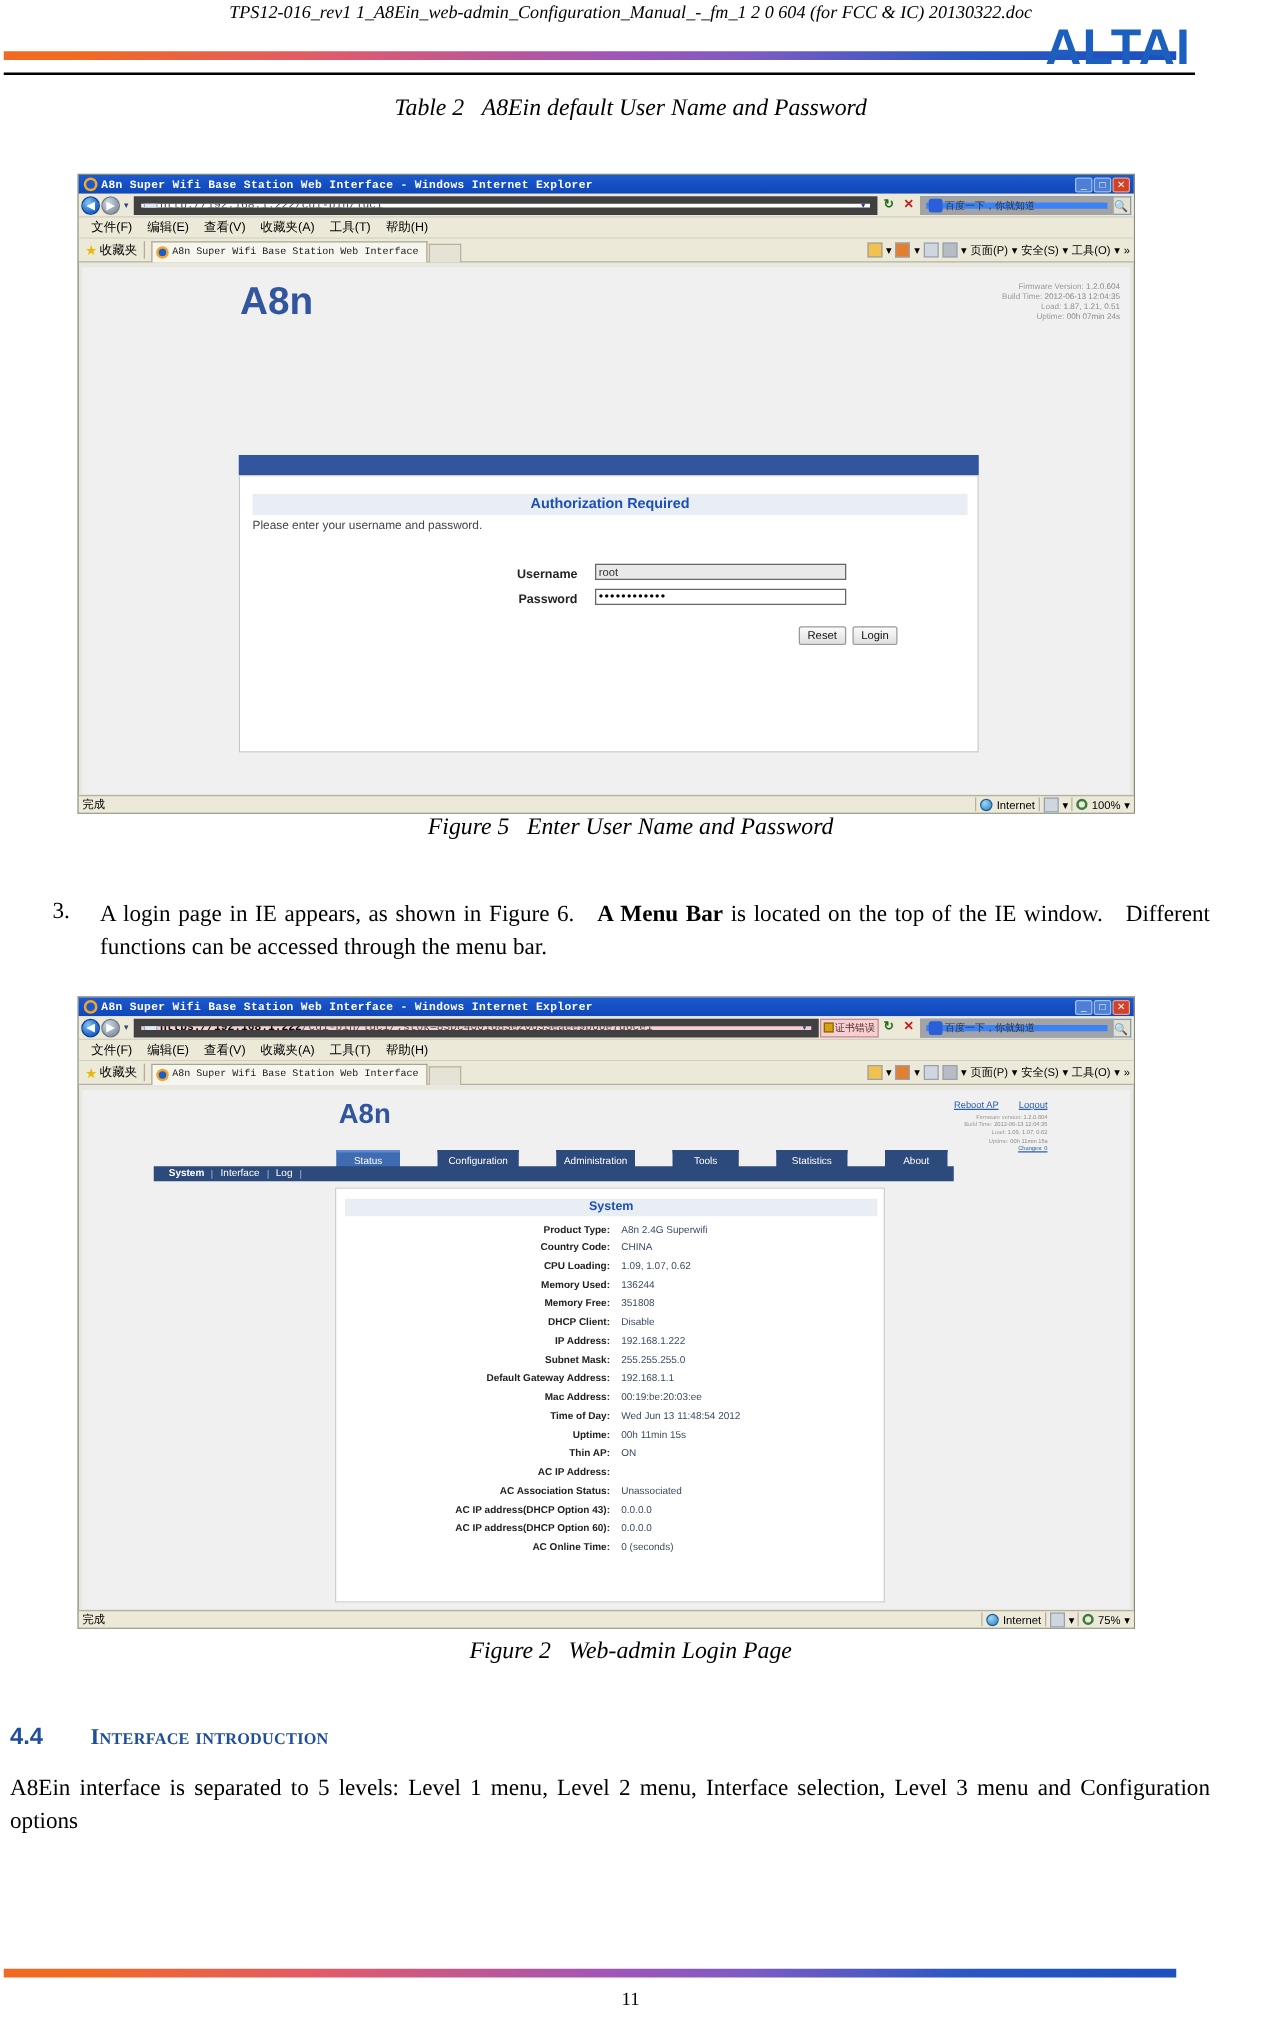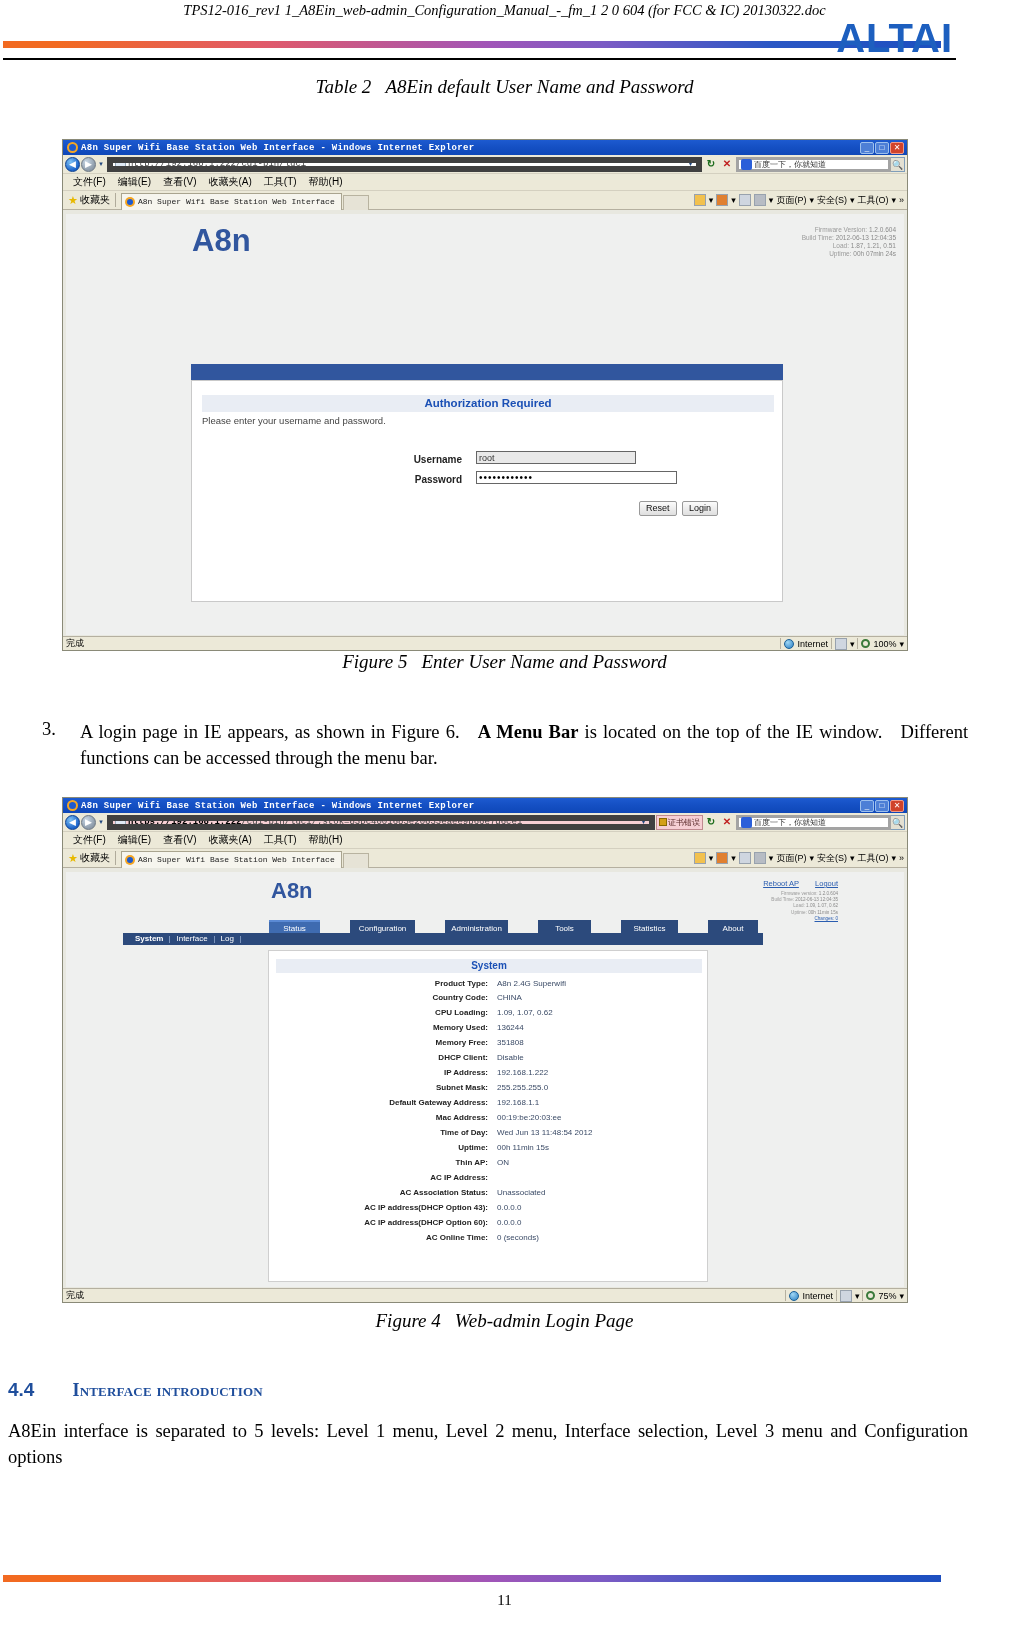--- a/index.html
+++ b/index.html
@@ -141,21 +141,21 @@
   }
   .cert-chip .lock { width:8px; height:8px; background:#d4a017; border:1px solid #8a6a00; }
   .cert-chip span { font-family:"Liberation Sans", sans-serif; font-size:8px; color:#5a2a2a; white-space:nowrap; }
   .nav-ico {
     width:14px; height:14px; margin:0 1px; flex:0 0 auto;
     font-family:"Liberation Sans", sans-serif; font-size:10px;
     text-align:center; line-height:14px; color:#1a6b1a; font-weight:bold;
   }
   .nav-ico.stop { color:#c02020; }
   .searchbox {
-    width:155px; height:15px; background:#ffffff; border:3px solid #a3a3a3;
+    width:155px; height:15px; background:#3b82f6; border:5px solid #a3a3a3;
     display:flex; align-items:center; flex:0 0 auto; margin-left:1px;
   }
   .searchbox .sico {
     width:11px;height:11px;margin:0 2px;background:#2b5fd9;flex:0 0 auto;
     border-radius:2px;
   }
   .searchbox span {
     font-family:"Liberation Sans", sans-serif; font-size:8px; color:#333; white-space:nowrap;
   }
   .search-btn {
@@ -426,21 +426,21 @@
         <div><span class="lbl">Load:</span> <span>1.87, 1.21, 0.51</span></div>
         <div><span class="lbl">Uptime:</span> <span>00h 07min 24s</span></div>
       </div>
 
       <div class="login-topbar" style="left:125px; top:150px; width:592px; height:16px;"></div>
       <div class="login-main" style="left:125px; top:166px; width:592px; height:222px;">
         <div class="auth-head" style="left:10px; top:14px; width:572px; height:17px;">Authorization Required</div>
         <div class="auth-sub" style="left:10px; top:34px;">Please enter your username and password.</div>
 
         <div class="frm-label" style="left:160px; top:73px; width:110px;">Username</div>
-        <div class="frm-input filled" style="left:284px; top:70px; width:160px;">root</div>
+        <div class="frm-input filled" style="left:284px; top:70px; width:201px;">root</div>
 
         <div class="frm-label" style="left:160px; top:93px; width:110px;">Password</div>
         <div class="frm-input pwd" style="left:284px; top:90px; width:201px;">••••••••••••</div>
 
         <div class="btn" style="left:447px; top:120px;">Reset</div>
         <div class="btn" style="left:490px; top:120px;">Login</div>
       </div>
     </div>
   </div>
 
@@ -672,21 +672,21 @@
       <span class="sb-text">▾</span>
       <div class="sb-sep"></div>
       <div class="magn"></div>
       <span class="sb-text">75%</span>
       <span class="sb-text">▾</span>
     </div>
   </div>
 </div>
 
 <div class="caption" style="top:1310px;">
-  <span>Figure 4</span><span class="gap"></span><span>Web-admin Login Page</span>
+  <span>Figure 2</span><span class="gap"></span><span>Web-admin Login Page</span>
 </div>
 
 <div class="sec-head" style="left:8px; top:1379px;">
   <span class="sec-num">4.4</span>
   <span style="display:inline-block;width:30px;"></span>
   <span class="sec-title">Interface introduction</span>
 </div>
 <div class="body-para" style="left:8px; top:1418px; width:960px;">A8Ein interface is separated to 5 levels: Level 1 menu, Level 2 menu, Interface selection, Level 3 menu and Configuration options</div>
 
 <div class="footer-rule-grad"></div>

